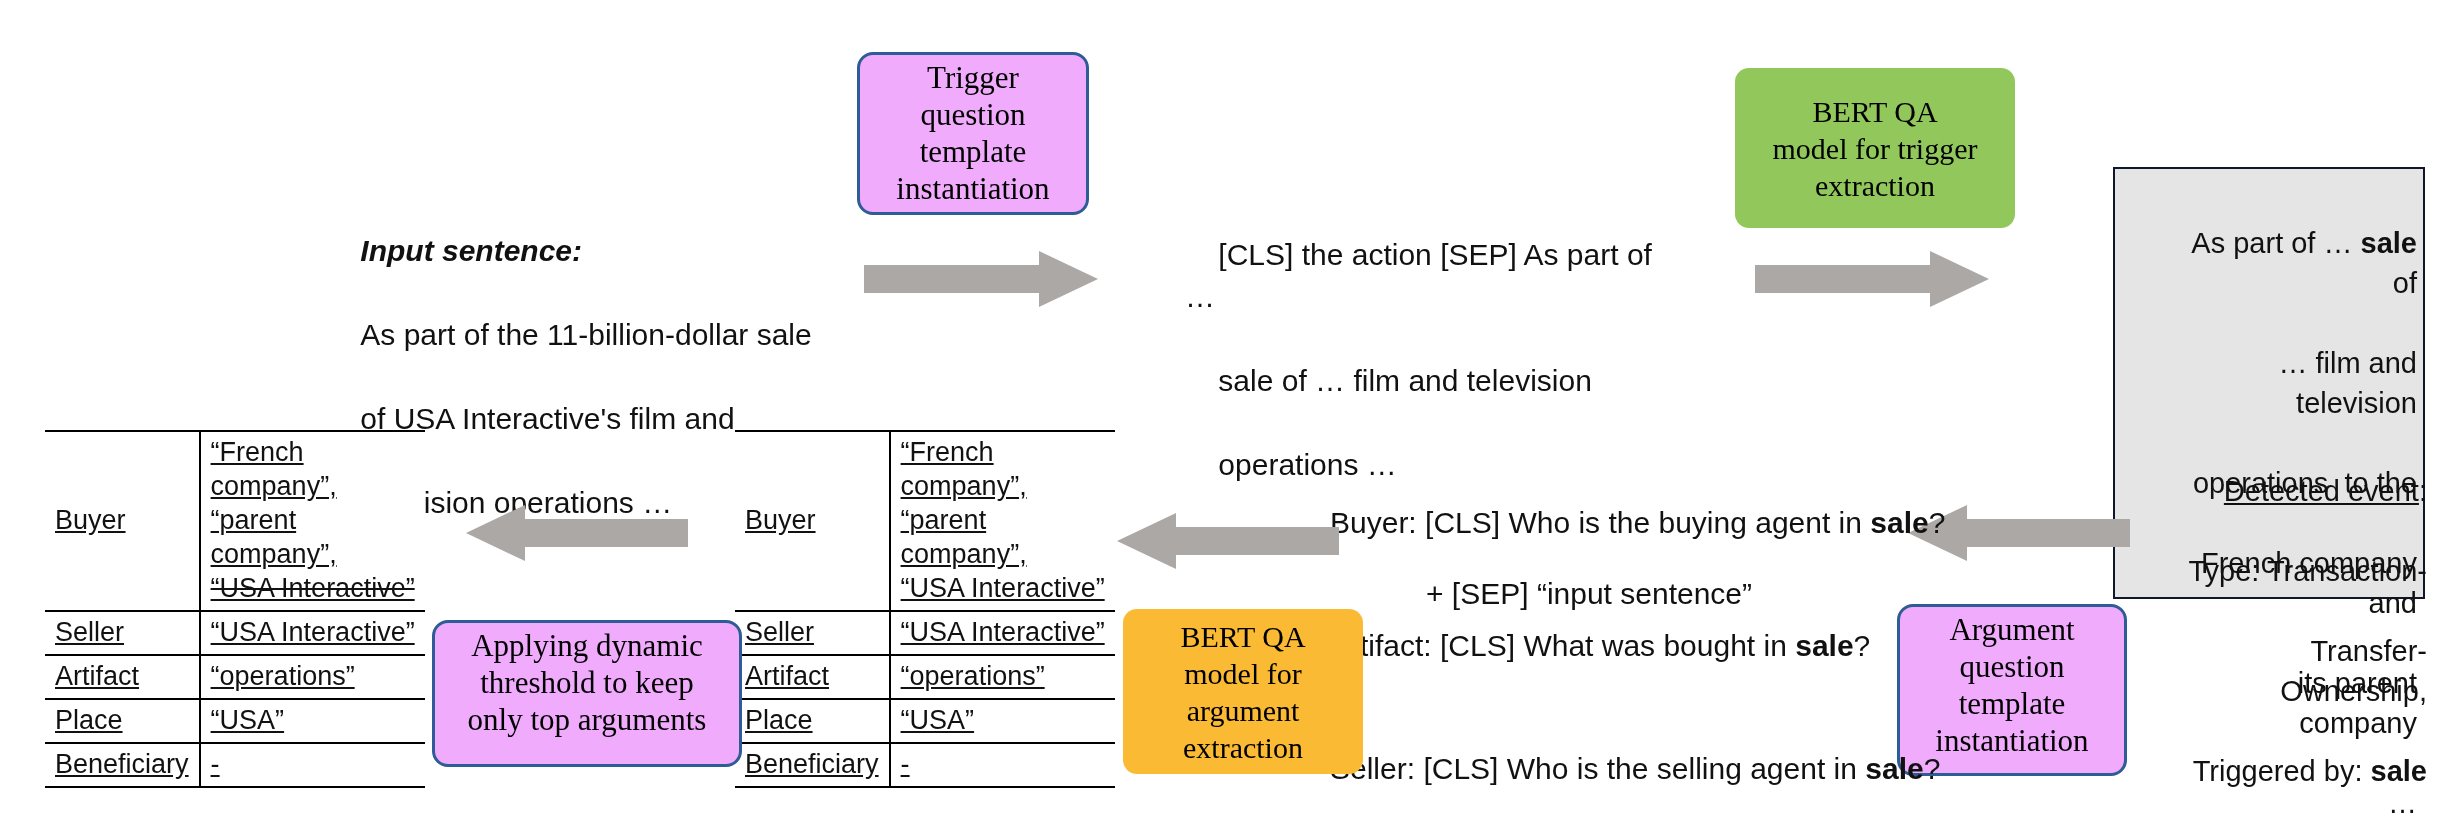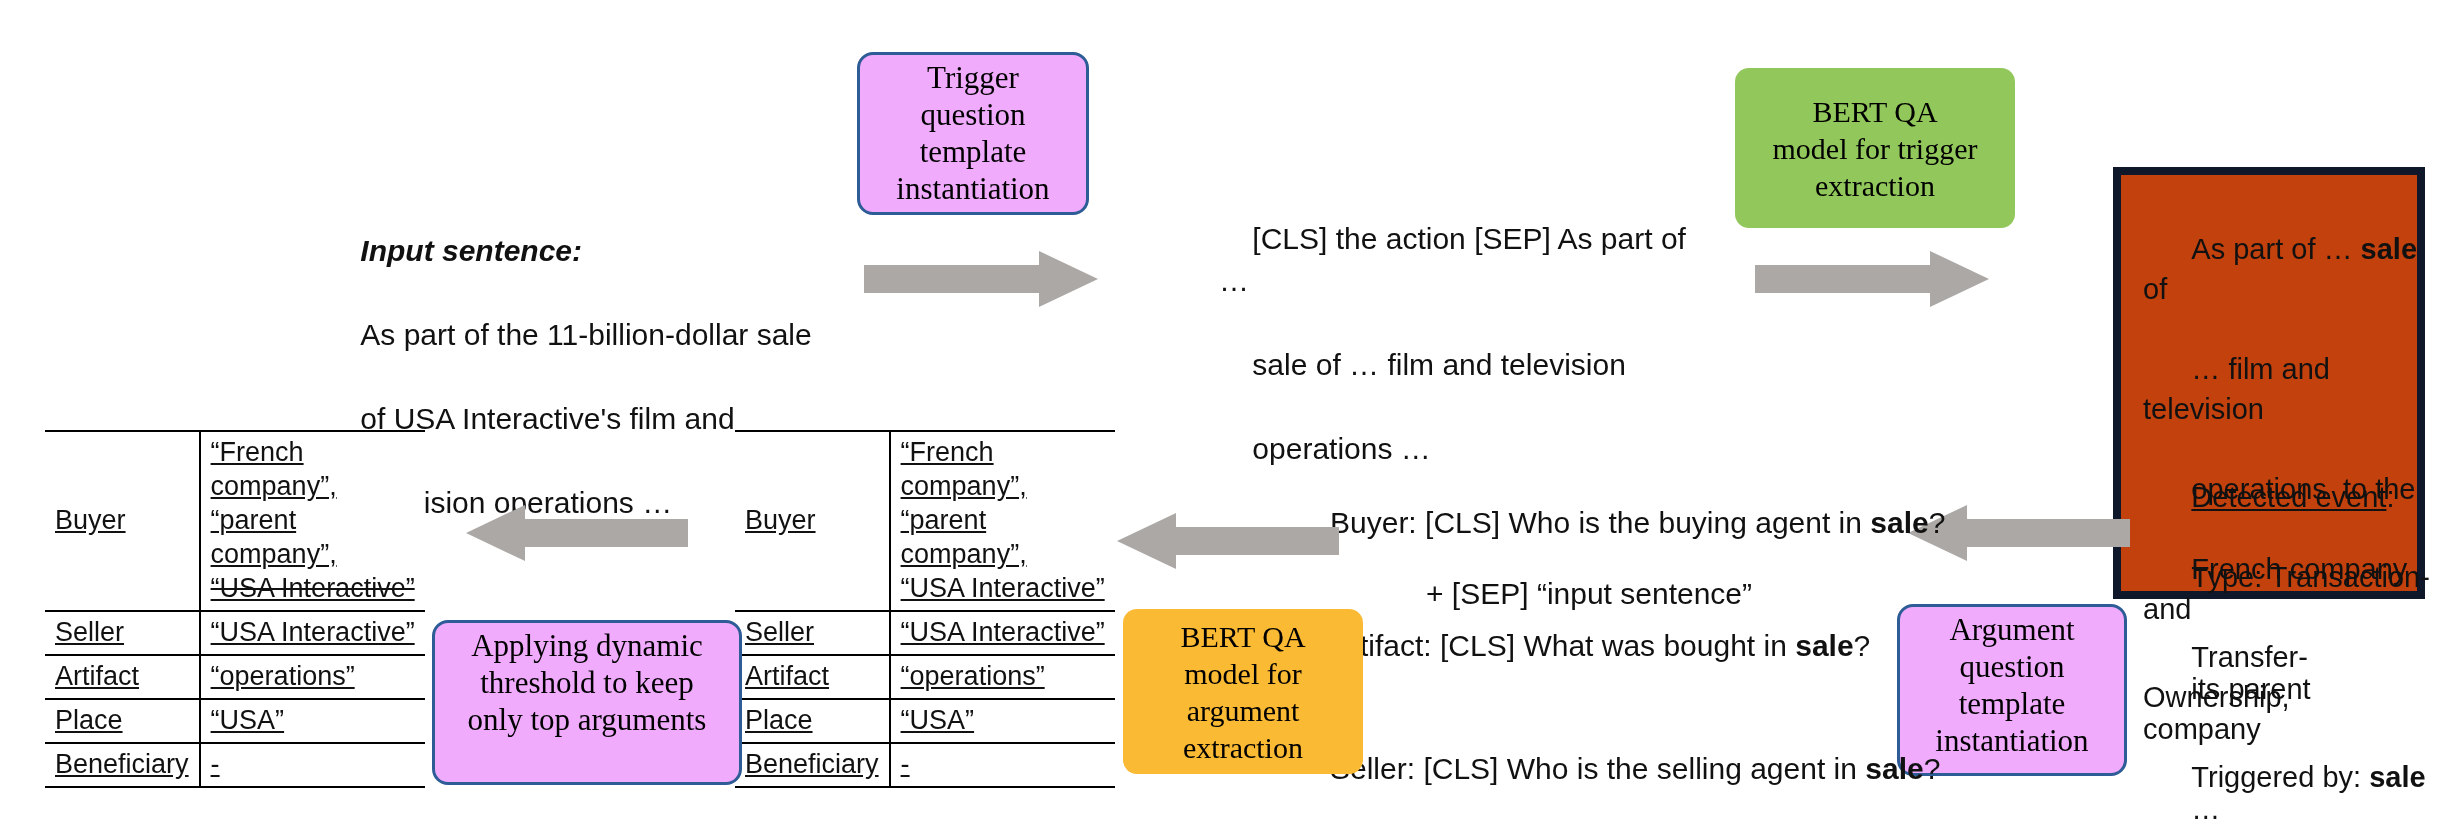--- a/index.html
+++ b/index.html
@@ -63,22 +63,23 @@
     display: flex;
     align-items: center;
     justify-content: center;
     text-align: center;
     padding: 4px 8px;
   }
 
   
   .rectbox {
     box-sizing: border-box;
-    border: 8px solid #0f172a;
-    background: #c2410c;
+    border: 2px solid #0f172a;
+    background: #e5e5e5;
+    text-align: right;
   }
   .rectbox .textblock { font-size: 29px; line-height: 40px; }
 
   
   .arrow { display: block; }
 
   
   table.argtable {
     border-collapse: collapse;
     font-family: "Liberation Sans", sans-serif;
@@ -122,21 +123,21 @@
       <span>instantiation</span>
     </div>
   </div>
 
   <div class="abs" style="left:864px; top:251px; width:234px; height:56px;">
     <svg class="arrow" width="234" height="56" viewBox="0 0 234 56" xmlns="http://www.w3.org/2000/svg">
       <polygon points="0,14 175,14 175,0 234,28 175,56 175,42 0,42" fill="#ACA8A6"></polygon>
     </svg>
   </div>
 
-  <div class="abs textblock" style="left:1185px; top:176px; width:500px;margin-left:34px;">
+  <div class="abs textblock" style="left:1185px; top:192px; width:500px;">
     <span>[CLS] the action [SEP] As part of …</span><br>
     <span>sale of … film and television</span><br>
     <span>operations …</span>
   </div>
 
   <div class="abs modelbox" style="left:1735px; top:68px; width:280px; height:160px; background:#92C85B;">
     <div>
       <span>BERT QA</span><br>
       <span>model for trigger</span><br>
       <span>extraction</span>
@@ -227,21 +228,21 @@
         <td class="role">Place</td>
         <td class="vals">“USA”</td>
       </tr>
       <tr>
         <td class="role">Beneficiary</td>
         <td class="vals">-</td>
       </tr>
     </tbody>
   </table>
 
-  <div class="abs procbox" style="left:432px; top:620px; width:310px; height:165px;">
+  <div class="abs procbox" style="left:432px; top:620px; width:310px; height:147px;">
     <div>
       <span>Applying dynamic</span><br>
       <span>threshold to keep</span><br>
       <span>only top arguments</span>
     </div>
   </div>
 
   <div class="abs" style="left:466px; top:505px; width:222px; height:56px;">
     <svg class="arrow" width="222" height="56" viewBox="0 0 222 56" xmlns="http://www.w3.org/2000/svg">
       <polygon points="222,14 59,14 59,0 0,28 59,56 59,42 222,42" fill="#ACA8A6"></polygon>

